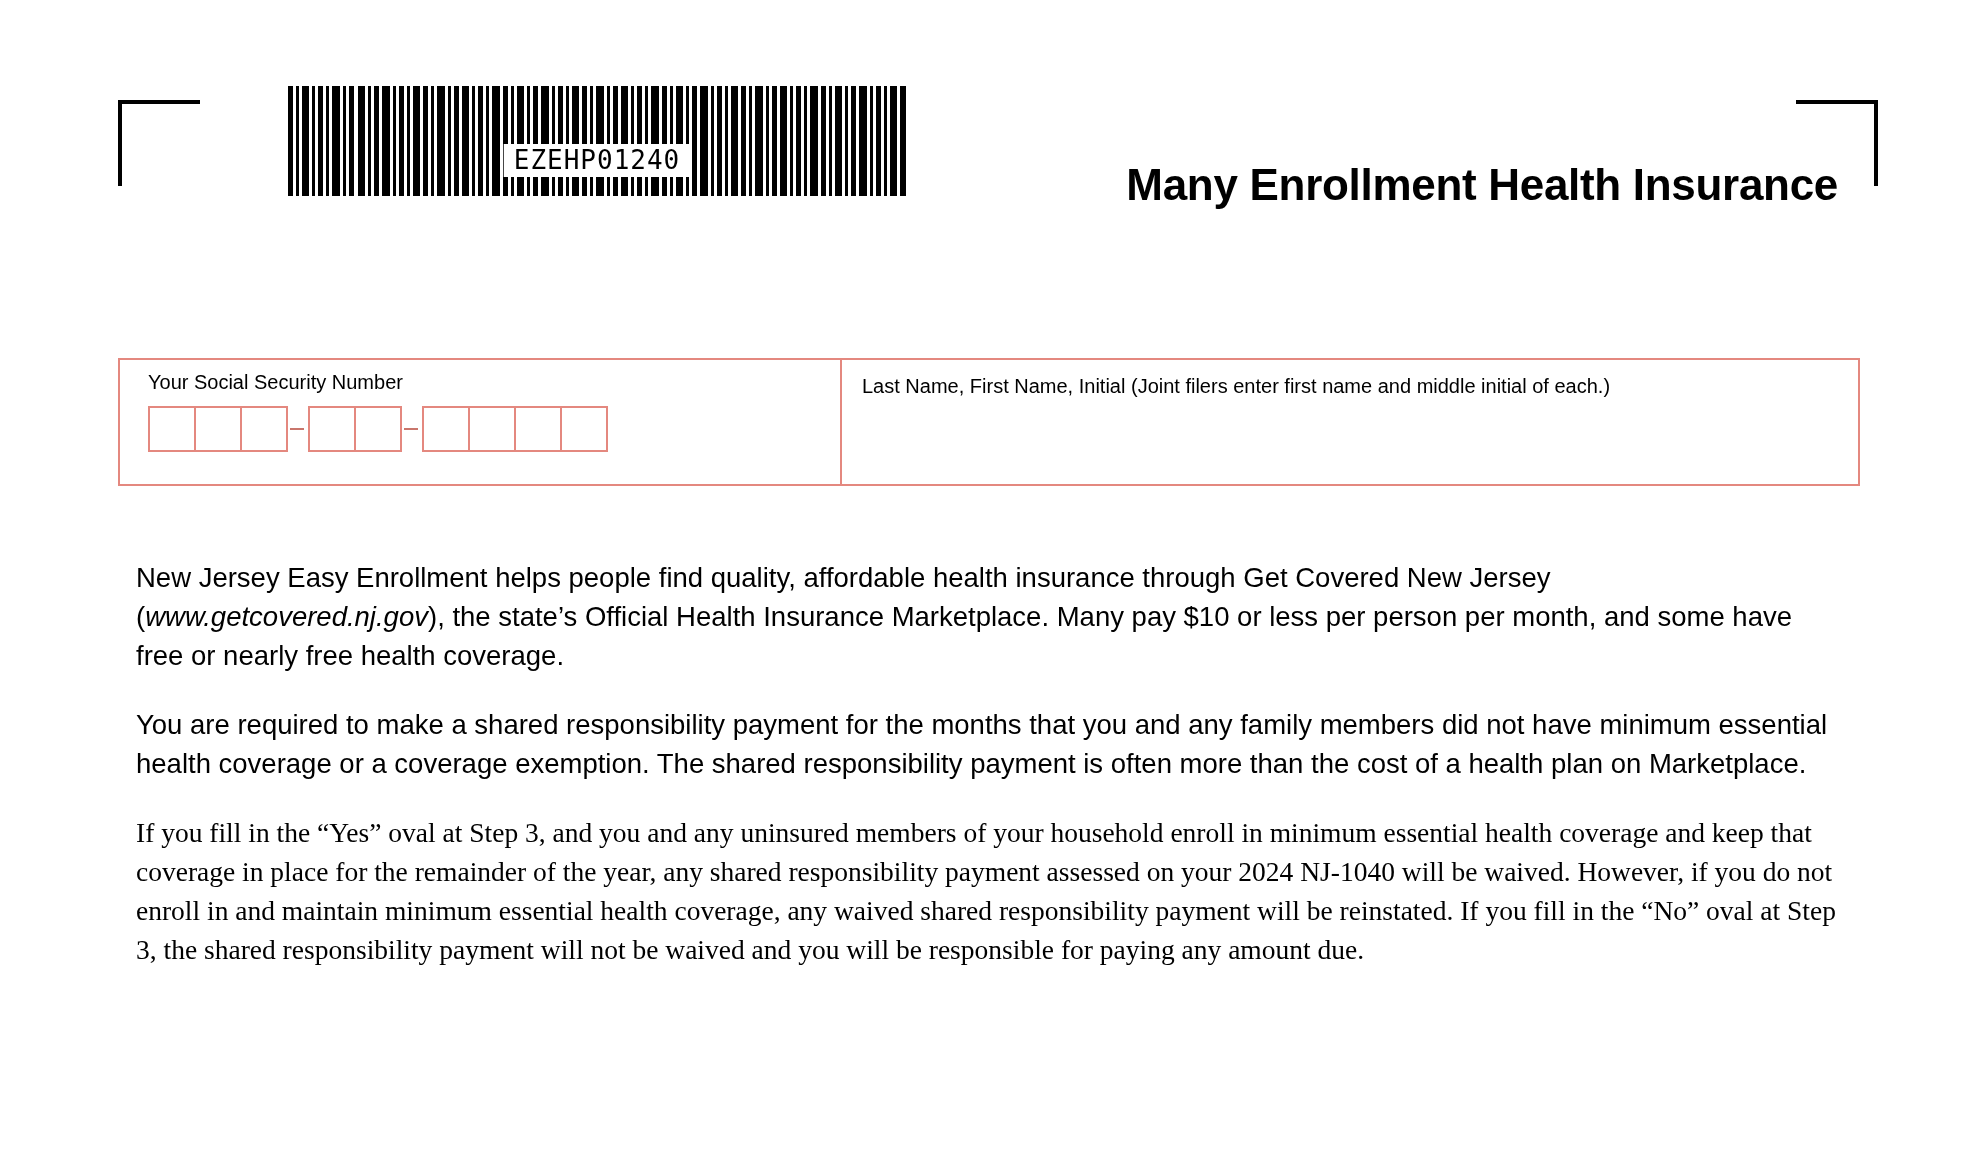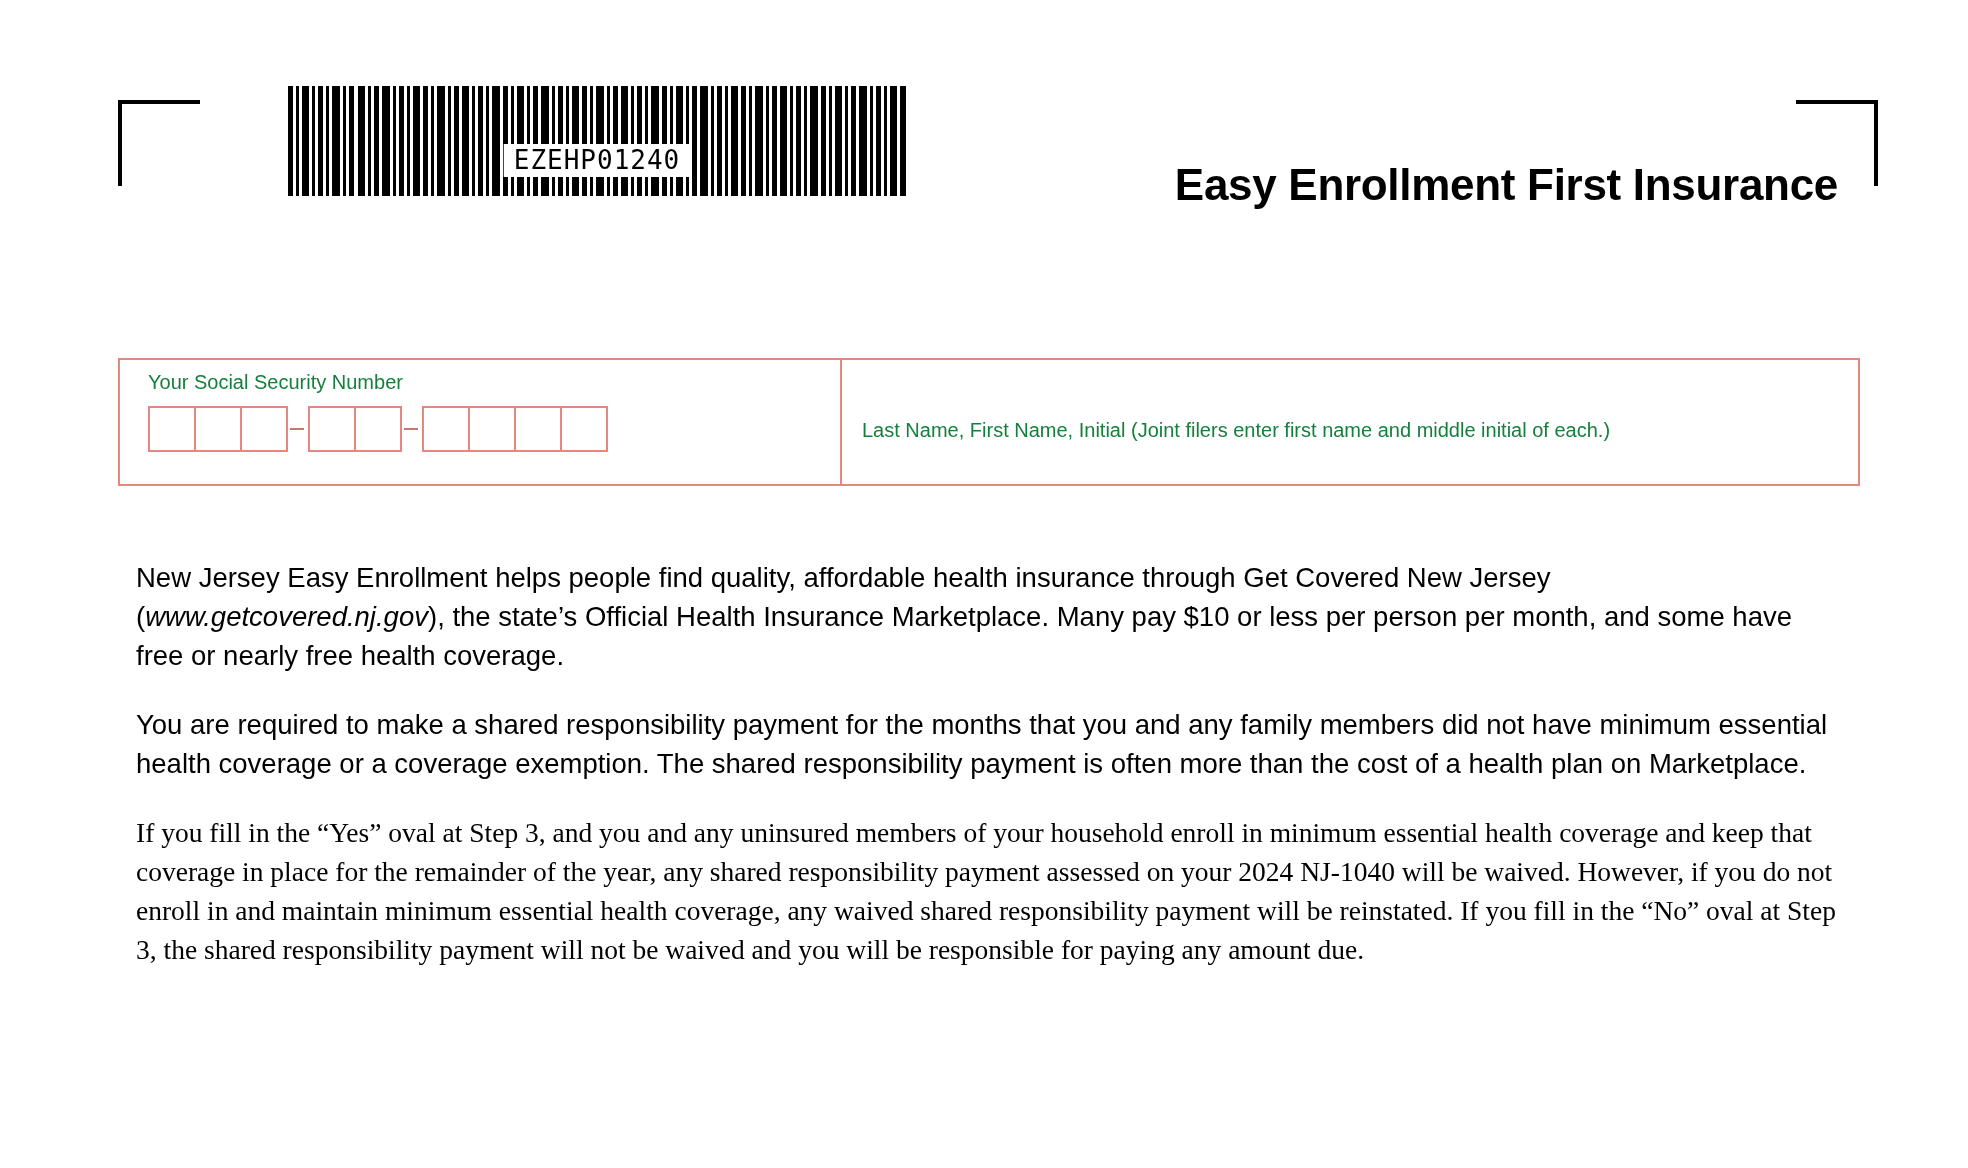--- a/index.html
+++ b/index.html
@@ -104,24 +104,23 @@
     width: 722px;
     box-sizing: border-box;
     border-right: 2px solid #e4887f;
     padding: 10px 0 0 28px;
     position: relative;
   }
   .entry-right {
     flex: 1;
     box-sizing: border-box;
     padding: 14px 12px 0 20px;
-    margin-top: 44px;
   }
   .field-caption {
-    color: #15803d;
+    color: #000000;
     font-size: 20px;
     line-height: 1.2;
   }
   .ssn-row {
     display: flex;
     align-items: center;
     margin-top: 12px;
   }
   .ssn-group {
     display: flex;
@@ -254,21 +253,21 @@
         <rect x="588" y="0" width="5" height="110"></rect>
         <rect x="596" y="0" width="3" height="110"></rect>
         <rect x="602" y="0" width="7" height="110"></rect>
         <rect x="612" y="0" width="6" height="110"></rect>
       </g>
     </svg>
     <div class="barcode-label">EZEHP01240</div>
   </div>
 
   <div class="title-block">
-    <div class="title-line2">Easy Enrollment First Insurance</div>
+    <div class="title-line2">Many Enrollment Health Insurance</div>
   </div>
 </div>
 
 <div class="entry-box">
 
   <div class="entry-left">
     <div class="field-caption">Your Social Security Number</div>
     <div class="ssn-row">
       <div class="ssn-group">
         <div class="ssn-cell"></div>

